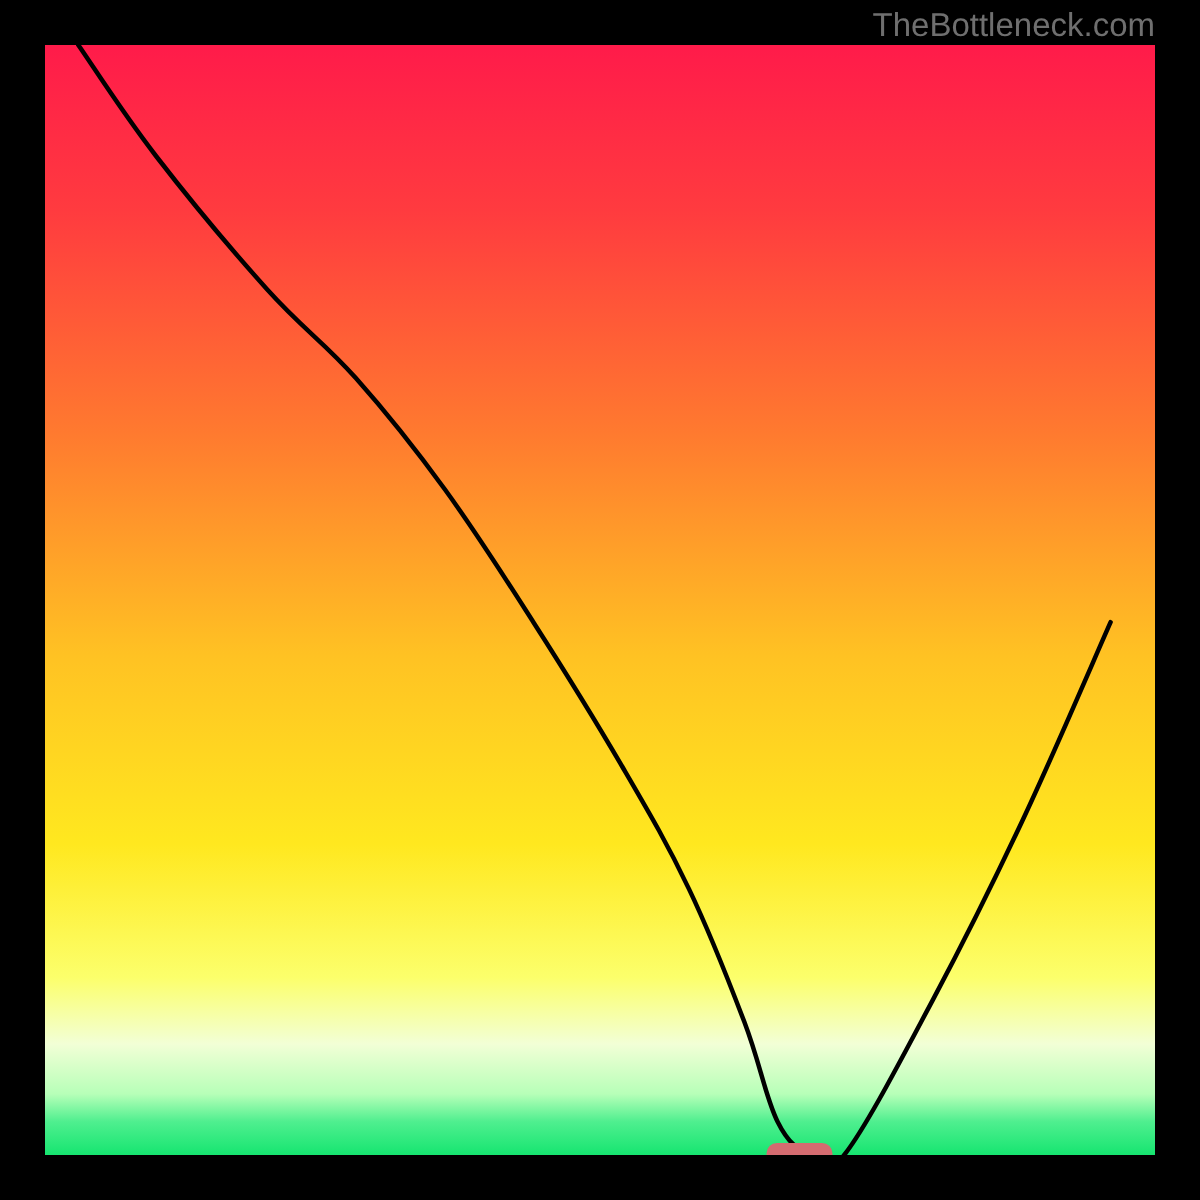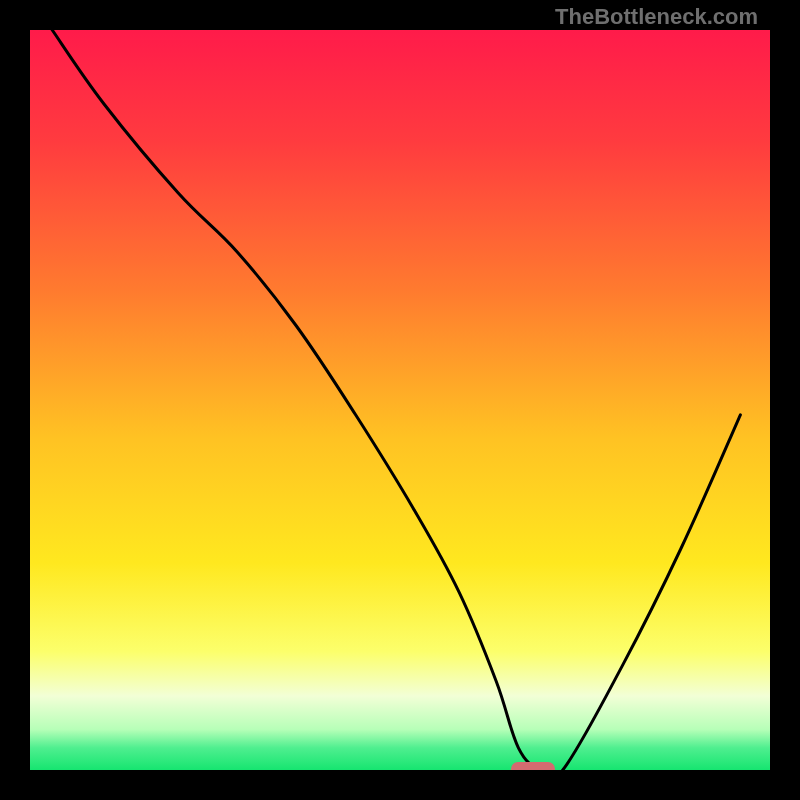--- a/index.html
+++ b/index.html
@@ -29,24 +29,24 @@
   .gradient {
     position: absolute;
     left: 0;
     top: 0;
     width: 740px;
     height: 740px;
   }
   .watermark {
     position: absolute;
     top: 4px;
-    right: 42px;
+    right: 30px;
     font-family: Arial, Helvetica, sans-serif;
     font-size: 22px;
-    font-weight: 700;
+    font-weight: 400;
     color: #6f6f6f;
   }
   svg.curve {
     position: absolute;
     left: 0;
     top: 0;
     width: 740px;
     height: 740px;
   }
   .marker {

